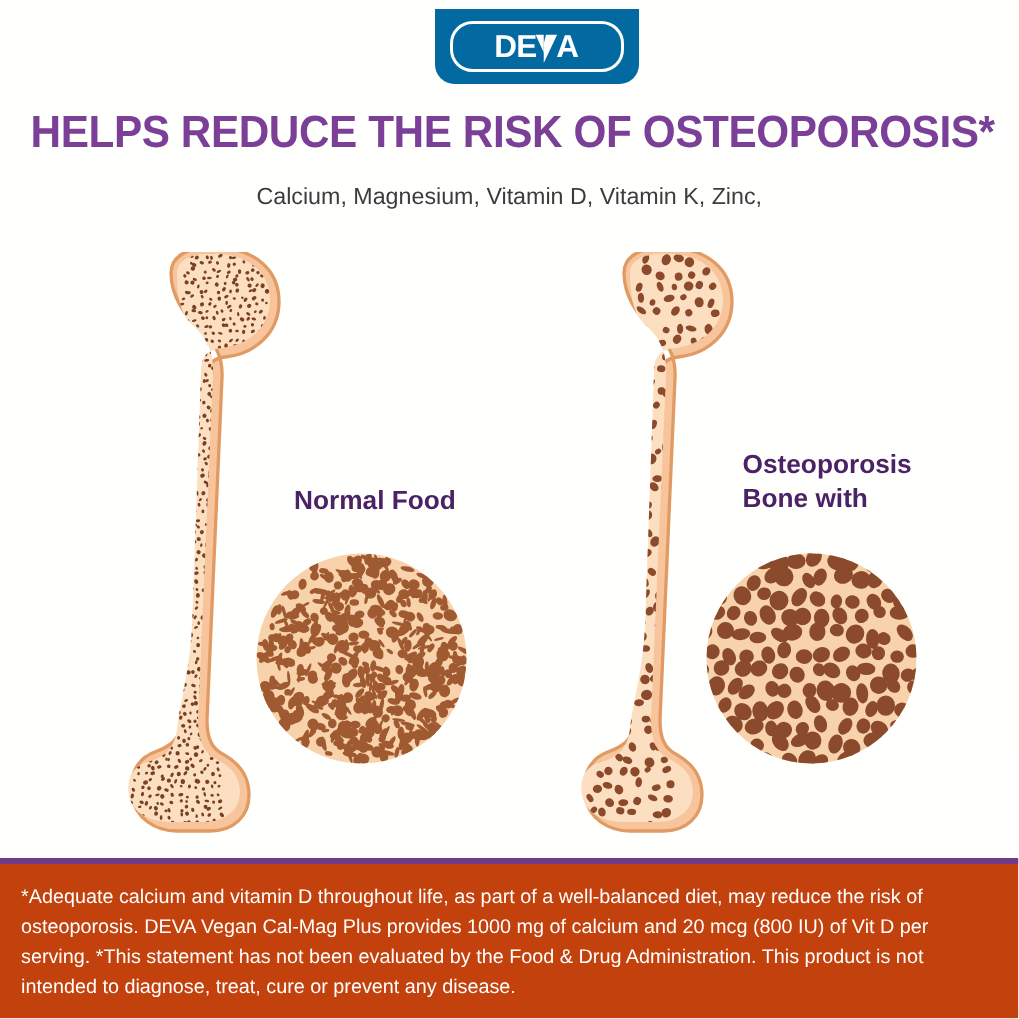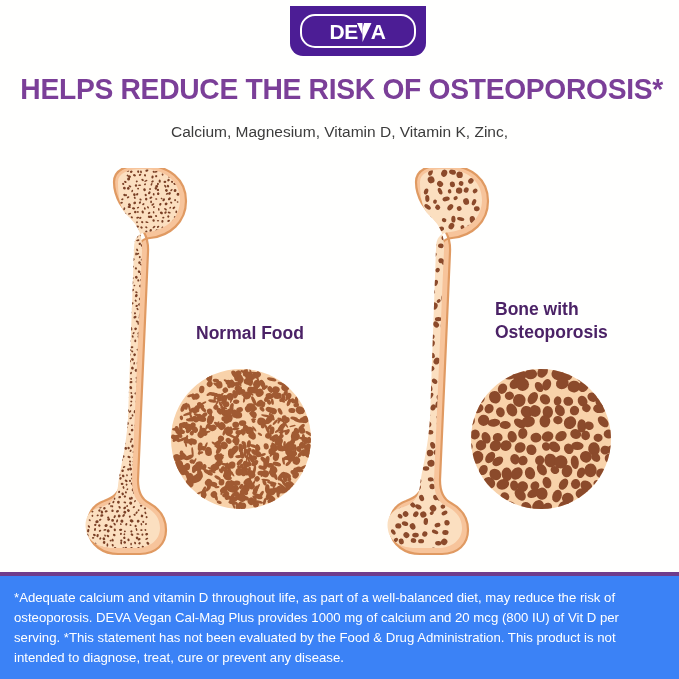--- a/index.html
+++ b/index.html
@@ -6,21 +6,21 @@
   body{
     width:679px;height:679px;
     font-family:"Liberation Sans", sans-serif;
     overflow:hidden;position:relative;
   }
   #page{position:relative;width:679px;height:679px;background:#fffffe;overflow:hidden;}
 
   
   .logo-wrap{position:absolute;left:0;top:6px;width:679px;height:52px;display:flex;justify-content:center;}
   .logo-box{
-    width:136px;height:50px;background:#4c1d95;
+    width:136px;height:50px;background:#0369a1;
     border-radius:0 0 13px 13px;
     display:flex;align-items:center;justify-content:center;margin-left:36px;
   }
   .logo-pill{
     width:112px;height:30px;border:2.5px solid #ffffff;border-radius:15px;
     display:flex;align-items:center;justify-content:center;
     position:relative;
   }
   .logo-text{
     color:#ffffff;font-weight:bold;font-size:21px;letter-spacing:-0.5px;
@@ -56,21 +56,21 @@
   .label{
     position:absolute;color:#4B2266;font-weight:bold;font-size:17.5px;
     line-height:23px;font-family:"Liberation Sans", sans-serif;
   }
   #label-normal{left:196px;top:154px;}
   #label-osteo{left:495px;top:130px;}
 
   
   .footer{
     position:absolute;left:0;bottom:0;width:679px;height:107px;
-    background:#3b82f6;
+    background:#c2410c;
     border-top:4px solid #6F3C8C;
     box-sizing:border-box;
   }
   .footer-text{
     position:absolute;left:14px;top:12px;right:12px;
     color:#ffffff;font-size:13.2px;line-height:20px;
     font-family:"Liberation Sans", sans-serif;
     text-align:left;
   }
 </style>
@@ -1610,22 +1610,22 @@
               <ellipse cx="56.4" cy="138.8" rx="5.4" ry="4.6" transform="rotate(37 56.4 138.8)"></ellipse>
               <ellipse cx="68.1" cy="138.2" rx="5.6" ry="6.4" transform="rotate(39 68.1 138.2)"></ellipse>
               <ellipse cx="76.9" cy="139.5" rx="5.5" ry="4.3" transform="rotate(146 76.9 139.5)"></ellipse>
               <ellipse cx="94.4" cy="139.7" rx="6.8" ry="6.3" transform="rotate(119 94.4 139.7)"></ellipse>
             </g>
         </g>
       </svg>
     </div>
 
     <div class="label" id="label-osteo">
+      <div>Osteoporosis</div>
       <div>Bone with</div>
-      <div>Osteoporosis</div>
     </div>
 
   </div>
 
   <div class="footer">
     <div class="footer-text">*Adequate calcium and vitamin D throughout life, as part of a well-balanced diet, may reduce the risk of osteoporosis. DEVA Vegan Cal-Mag Plus provides 1000 mg of calcium and 20 mcg (800 IU) of Vit D per serving. *This statement has not been evaluated by the Food &amp; Drug Administration. This product is not intended to diagnose, treat, cure or prevent any disease.</div>
   </div>
 
 </div>
 

